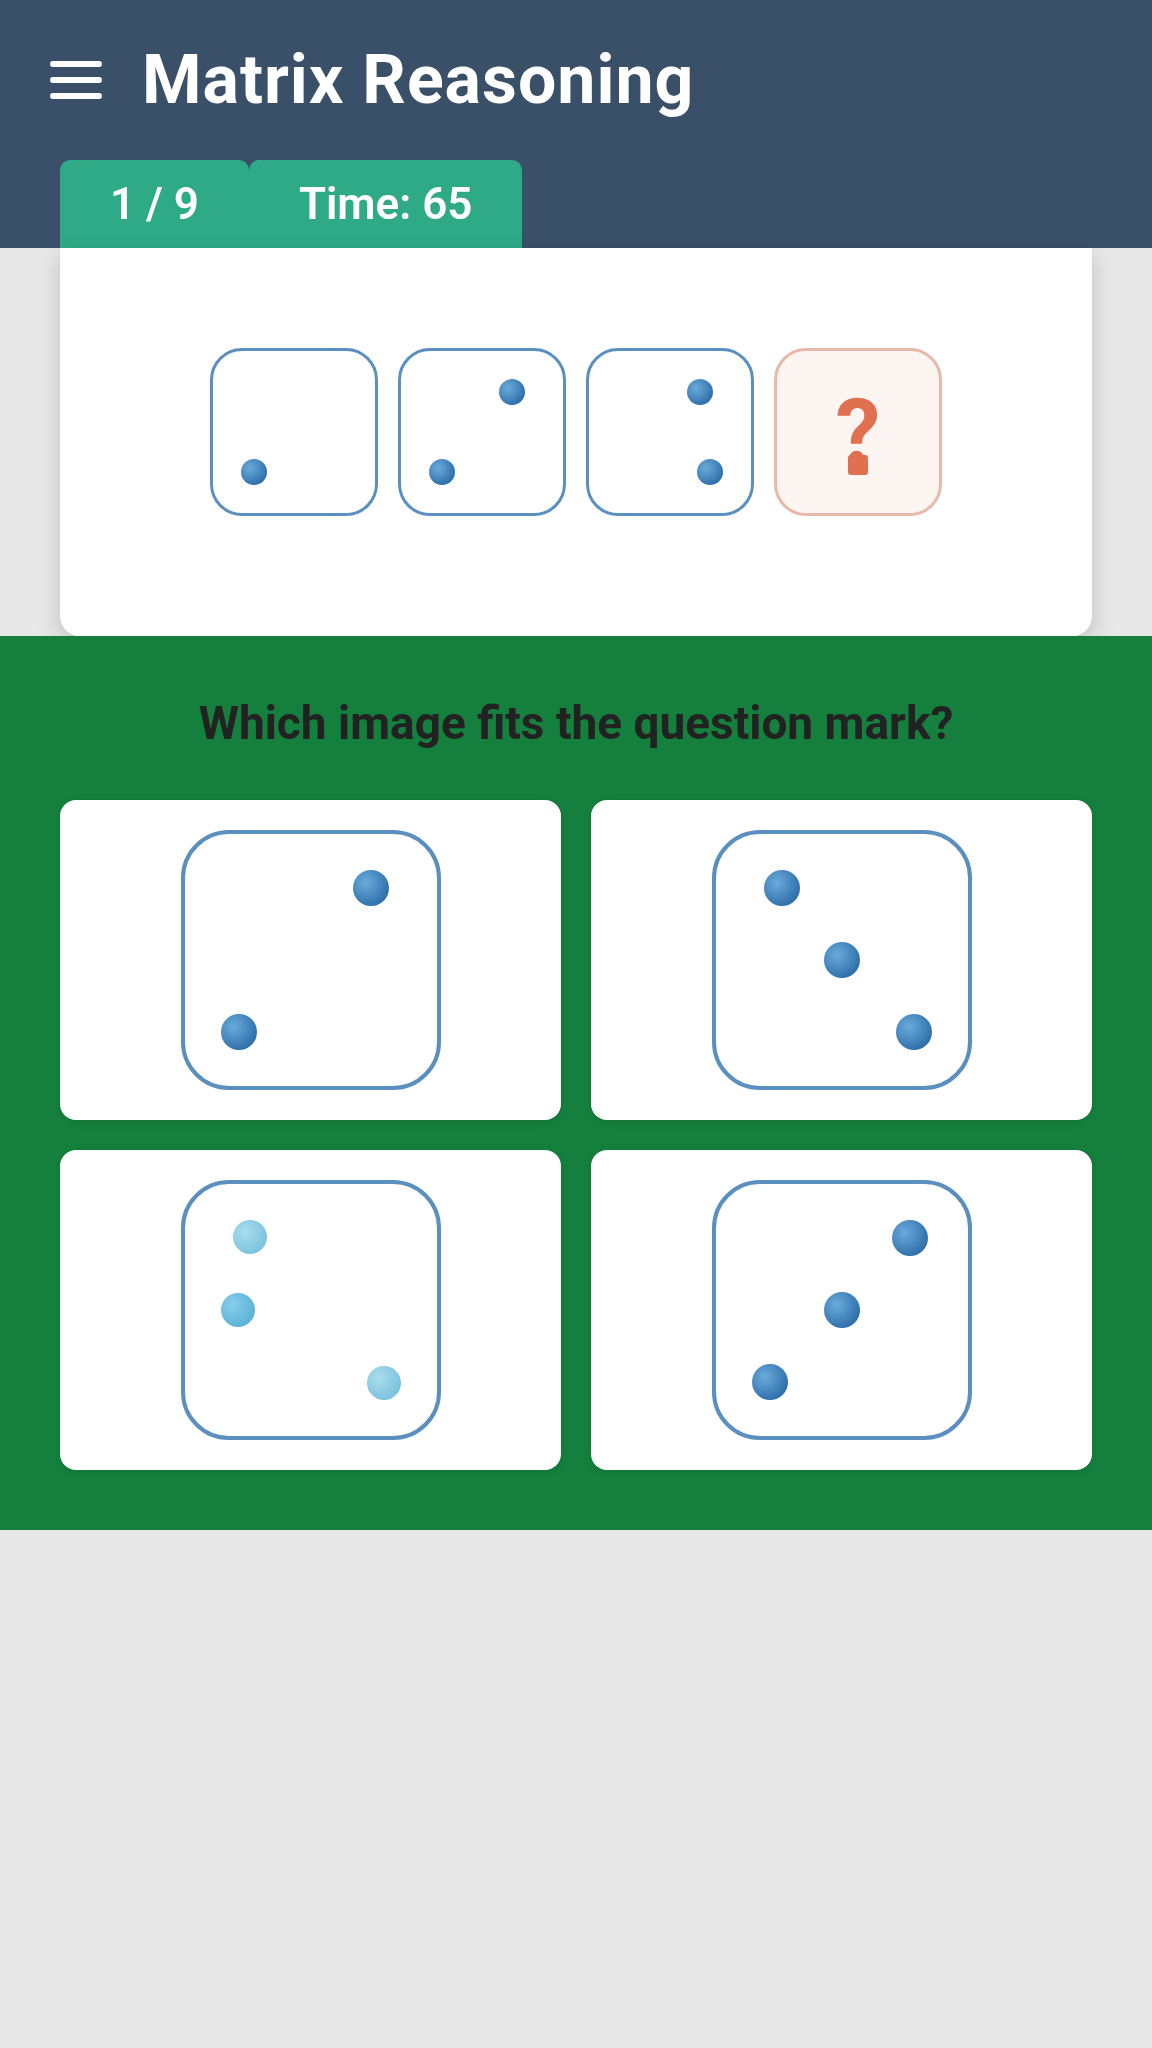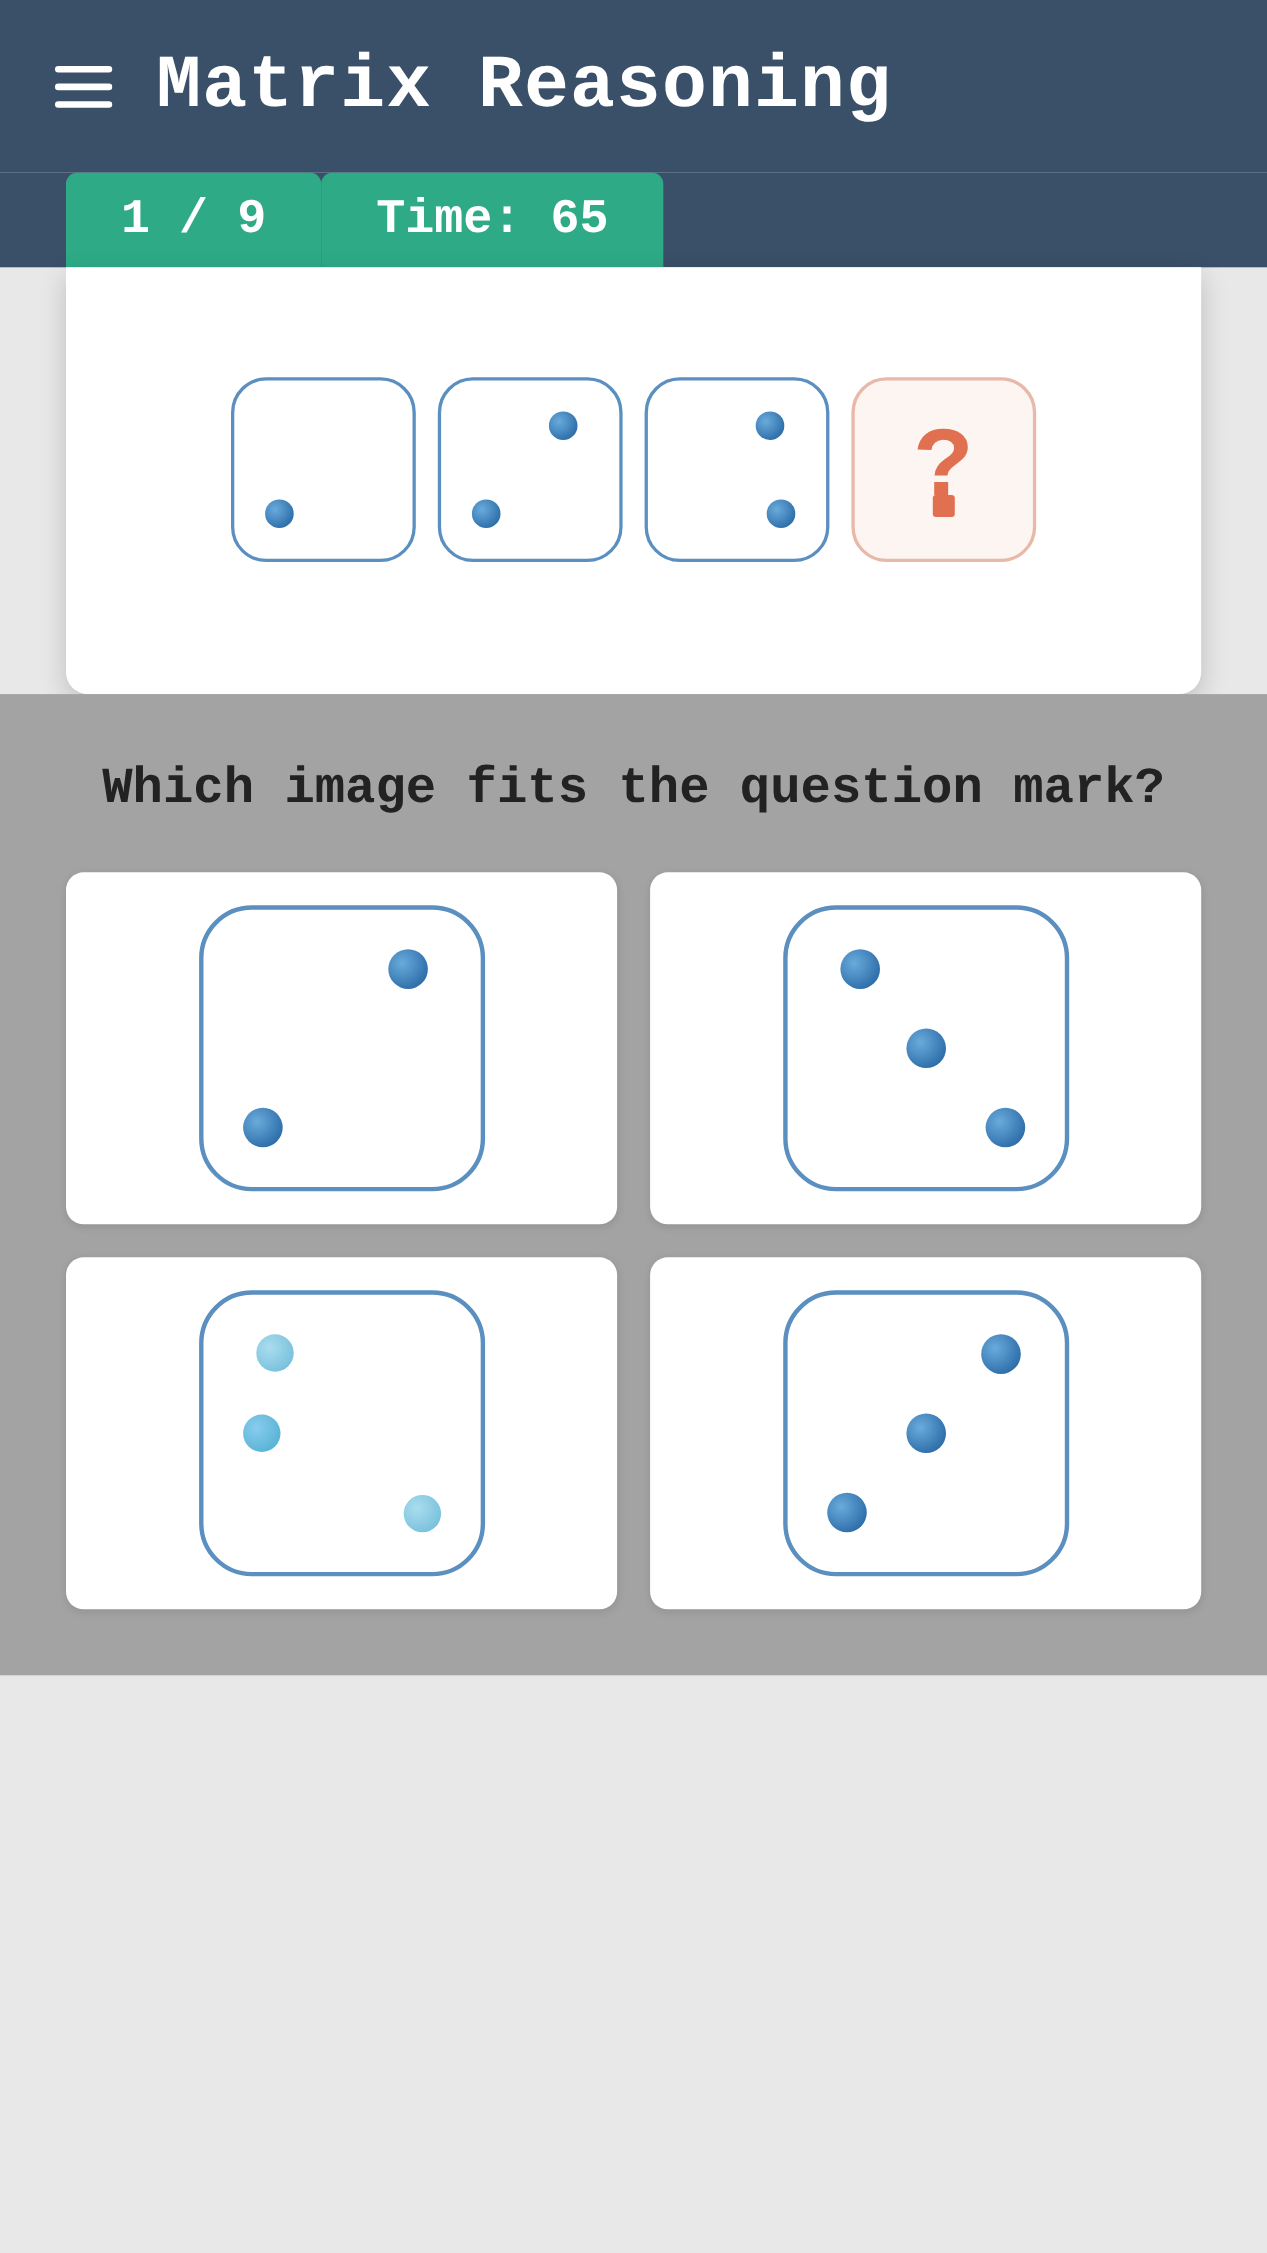--- a/index.html
+++ b/index.html
@@ -1,15 +1,15 @@
 <!DOCTYPE html>
 <html><head>
   <meta charset="utf-8">
   <style>
-    * { box-sizing: border-box; margin: 0; padding: 0; font-family: Liberation Mono, monospace; }
+    * { box-sizing: border-box; margin: 0; padding: 0; }
 
     body {
       width: 1152px;
       min-height: 2048px;
       font-family: 'Roboto', Arial, sans-serif;
       background: #e8e8e8;
       display: flex;
       flex-direction: column;
     }
 
@@ -122,21 +122,21 @@
     
     .d2 .dot1 { top: 28px; right: 38px; }
     .d2 .dot2 { bottom: 28px; left: 28px; }
 
     
     .d3 .dot1 { top: 28px; right: 38px; }
     .d3 .dot2 { bottom: 28px; right: 28px; }
 
     
     .gray-section {
-      background: #a3a3a3;
+      background: #15803d;
       padding: 60px 60px 0;
     }
 
     .question-text {
       font-size: 46px;
       font-weight: 700;
       color: #222;
       text-align: center;
       margin-bottom: 50px;
     }

